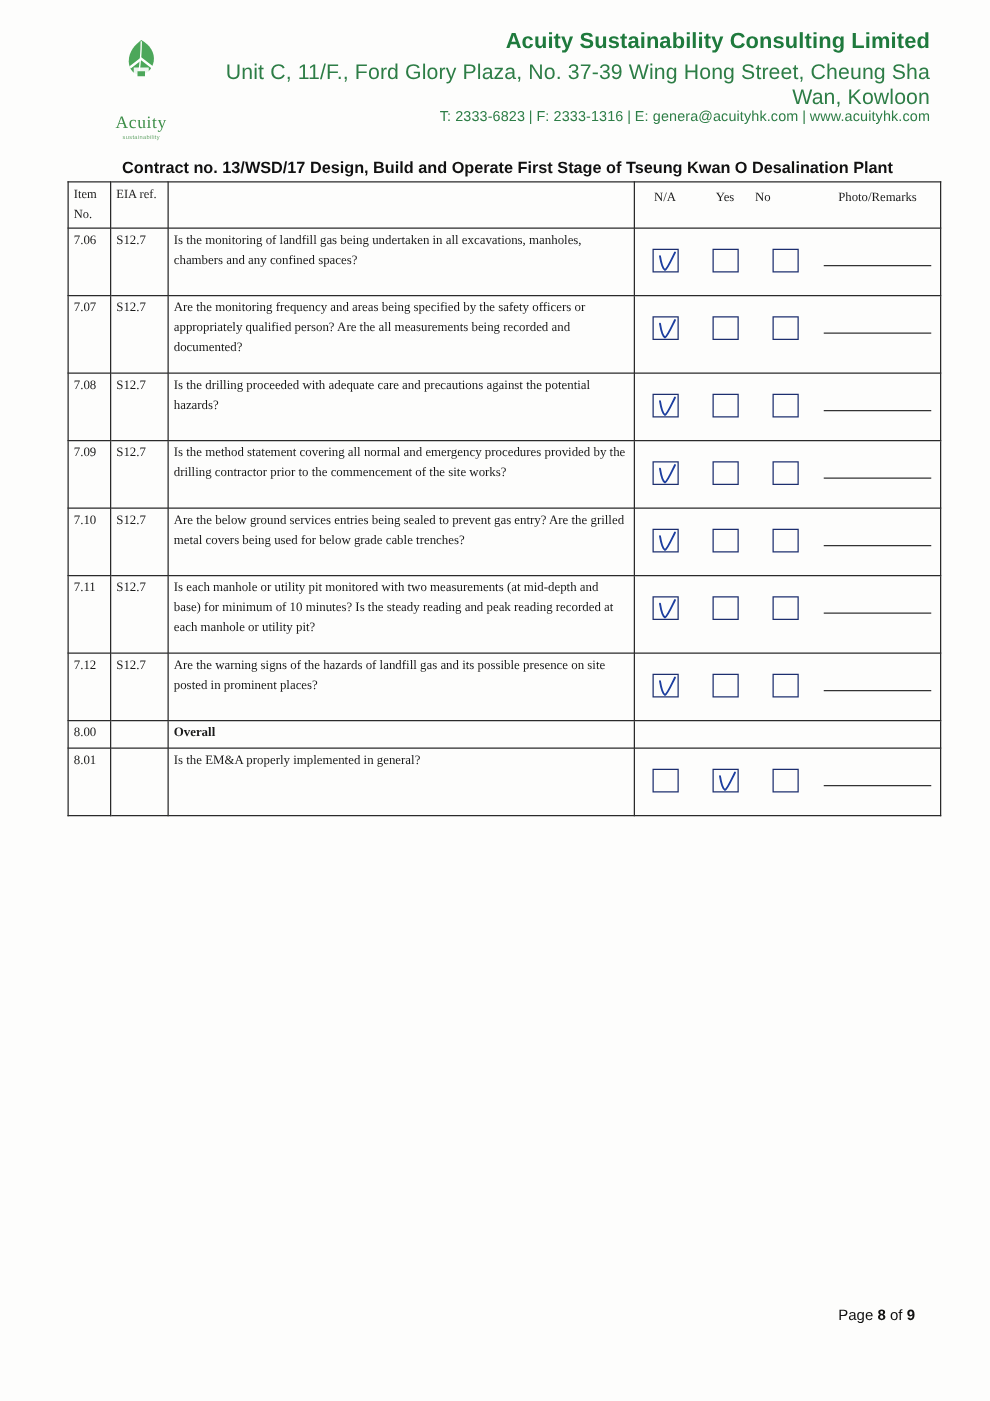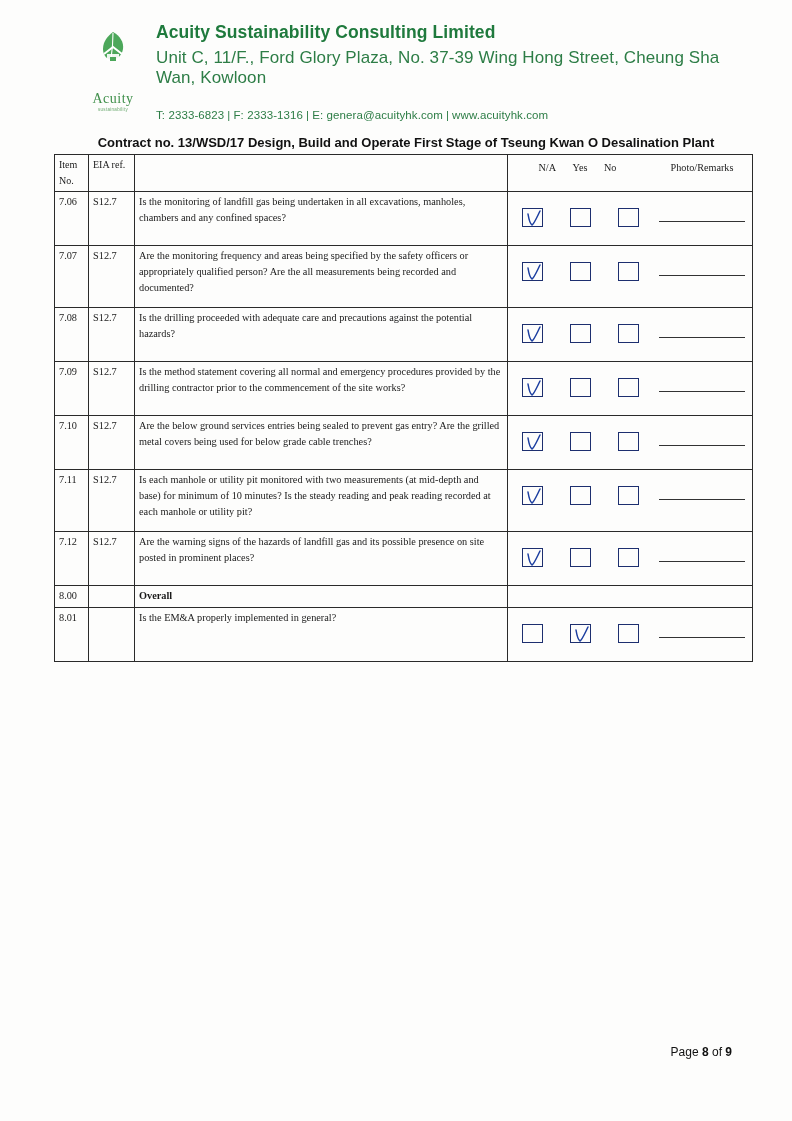--- a/index.html
+++ b/index.html
@@ -49,20 +49,21 @@
     margin-top: 19px;
   }
   .logo-sub {
     font-family: "Liberation Sans", sans-serif;
     font-size: 4.5px;
     color: #6aa86f;
     letter-spacing: .3px;
   }
   .header-text {
     flex: 1 1 auto;
+    text-align: right;
     padding-right: 4px;
   }
   .company-name {
     font-family: "Liberation Sans", sans-serif;
     font-weight: bold;
     font-size: 17.5px;
     color: #1f7a3d;
     letter-spacing: .1px;
     line-height: 1.2;
   }
@@ -70,21 +71,21 @@
     font-family: "Liberation Sans", sans-serif;
     font-size: 17px;
     color: #2d7d46;
     margin-top: 5px;
     letter-spacing: .1px;
   }
   .company-contact {
     font-family: "Liberation Sans", sans-serif;
     font-size: 11.5px;
     color: #2d7d46;
-    margin-top: 21px;
+    margin-top: 0;
     letter-spacing: .1px;
   }
   .sep { color: #2d7d46; padding: 0 3px; }
 
   
   .contract-title {
     font-family: "Liberation Sans", sans-serif;
     font-weight: bold;
     font-size: 13px;
     color: #111;
@@ -121,21 +122,21 @@
   }
   .hdr-ans {
     padding: 0 !important;
   }
   .hdr-ans-inner {
     display: flex;
     align-items: center;
     font-size: 10.2px;
     height: 26px;
   }
-  .h-na { width: 48px; text-align: right; font-family: Liberation Serif, serif; }
+  .h-na { width: 48px; text-align: center; font-family: Liberation Serif, serif; }
   .h-yes { width: 48px; text-align: center; }
   .h-no { width: 48px; text-align: left; }
   .h-photo { flex: 1; text-align: center; }
 
   .item-no { font-size: 10.3px; }
   .eia-ref { font-size: 10.3px; }
   .desc { font-size: 10.3px; }
   .desc.bold { font-weight: bold; }
 
   td.ans-cell {

